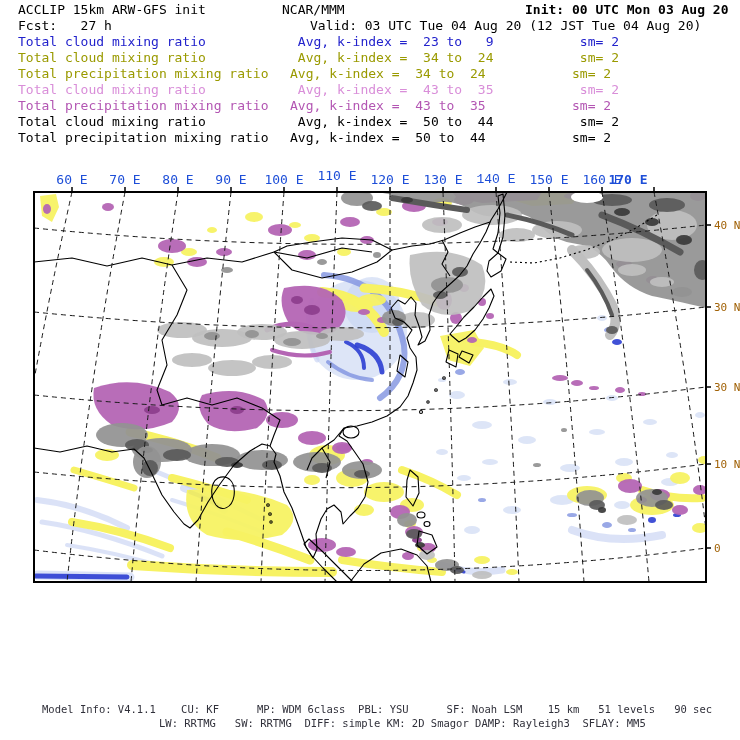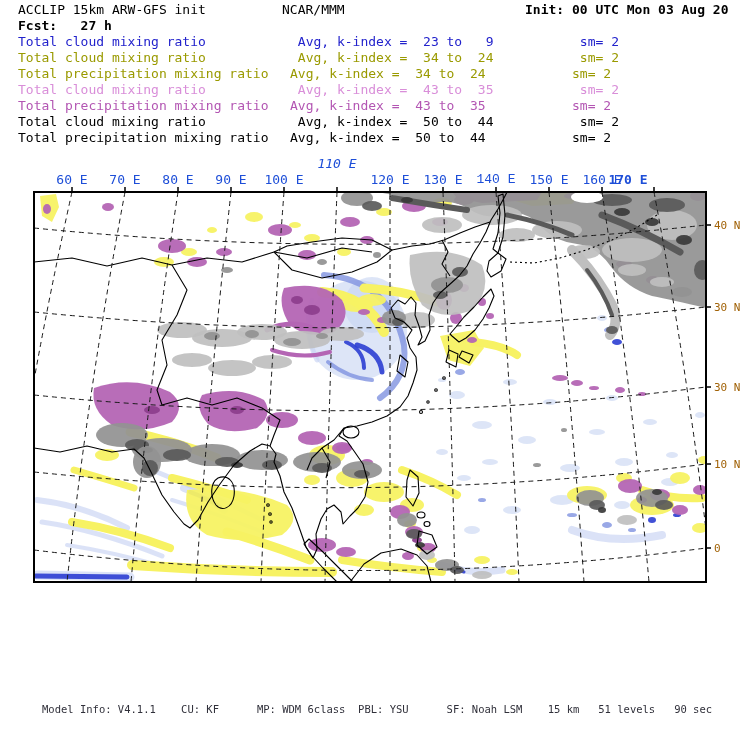--- a/index.html
+++ b/index.html
@@ -31,21 +31,22 @@
   .ticks line{stroke:#000;stroke-width:1.5}
 </style>
 </head>
 <body>
 
 <div class="screen">
 
   <span class="txt" style="left:6px;top:2px;">ACCLIP 15km ARW-GFS init</span>
   <span class="txt" style="left:270px;top:2px;">NCAR/MMM</span>
   <span class="txt" style="left:513px;top:2px;font-weight:bold;">Init: 00 UTC Mon 03 Aug 20</span>
-  <span class="txt" style="left:6px;top:18px;font-weight:bold;">Fcst:   27 h</span>
+  <span class="txt" style="left:6px;top:18px;">Fcst:   27 h</span>
+  <span class="txt" style="left:298px;top:18px;">Valid: 03 UTC Tue 04 Aug 20 (12 JST Tue 04 Aug 20)</span>
 
   <div id="legend">
     <div>
       <span class="txt lg-label" style="left: 6px; top: 34px; color: rgb(34, 34, 204);">Total cloud mixing ratio</span>
       <span class="txt lg-stats" style="left: 278px; top: 34px; color: rgb(34, 34, 204);"> Avg, k-index =  23 to   9</span>
       <span class="txt lg-sm" style="left: 560px; top: 34px; color: rgb(34, 34, 204);"> sm= 2</span>
     </div>
 
     <div>
       <span class="txt lg-label" style="left: 6px; top: 50px; color: rgb(154, 154, 0);">Total cloud mixing ratio</span>
@@ -83,21 +84,21 @@
       <span class="txt lg-sm" style="left: 560px; top: 130px; color: rgb(0, 0, 0);">sm= 2</span>
     </div>
   </div>
 
   <div id="topaxis">
       <span class="axis-label" style="left: 60px; top: 172px;">60 E</span>
       <span class="axis-label" style="left: 113px; top: 172px;">70 E</span>
       <span class="axis-label" style="left: 166px; top: 172px;">80 E</span>
       <span class="axis-label" style="left: 219px; top: 172px;">90 E</span>
       <span class="axis-label" style="left: 272px; top: 172px;">100 E</span>
-      <span class="axis-label" style="left: 325px; top: 156px; font-style: italic;">110 E</span>
+      <span class="axis-label" style="left: 325px; top: 168px;">110 E</span>
       <span class="axis-label" style="left: 378px; top: 172px;">120 E</span>
       <span class="axis-label" style="left: 431px; top: 172px;">130 E</span>
       <span class="axis-label" style="left: 484px; top: 172px; font-family: Liberation Mono, monospace;">140 E</span>
       <span class="axis-label" style="left: 537px; top: 172px;">150 E</span>
       <span class="axis-label" style="left: 590px; top: 172px;">160 E</span>
       <span class="axis-label" style="left: 616px; top: 172px; font-weight: bold;">170 E</span>
     </div>
   <div id="rightaxis">
       <span class="lat-label" style="left: 702px; top: 225px;">40 N</span>
       <span class="lat-label" style="left: 702px; top: 307px;">30 N</span>
@@ -443,13 +444,14 @@
         <line x1="642" y1="192" x2="642" y2="187"></line>
       <line x1="694" y1="225" x2="699" y2="225"></line>
         <line x1="694" y1="307" x2="699" y2="307"></line>
       <line x1="694" y1="387" x2="699" y2="387"></line>
         <line x1="694" y1="464" x2="699" y2="464"></line>
       <line x1="694" y1="548" x2="699" y2="548"></line>
     </g>
   </svg>
 
   <span class="ftr" style="left:30px;top:703px;">Model Info: V4.1.1    CU: KF      MP: WDM 6class  PBL: YSU      SF: Noah LSM    15 km   51 levels   90 sec</span>
+  <span class="ftr" style="left:147px;top:717px;">LW: RRTMG   SW: RRTMG  DIFF: simple KM: 2D Smagor DAMP: Rayleigh3  SFLAY: MM5</span>
 </div>
 
 </body></html>

